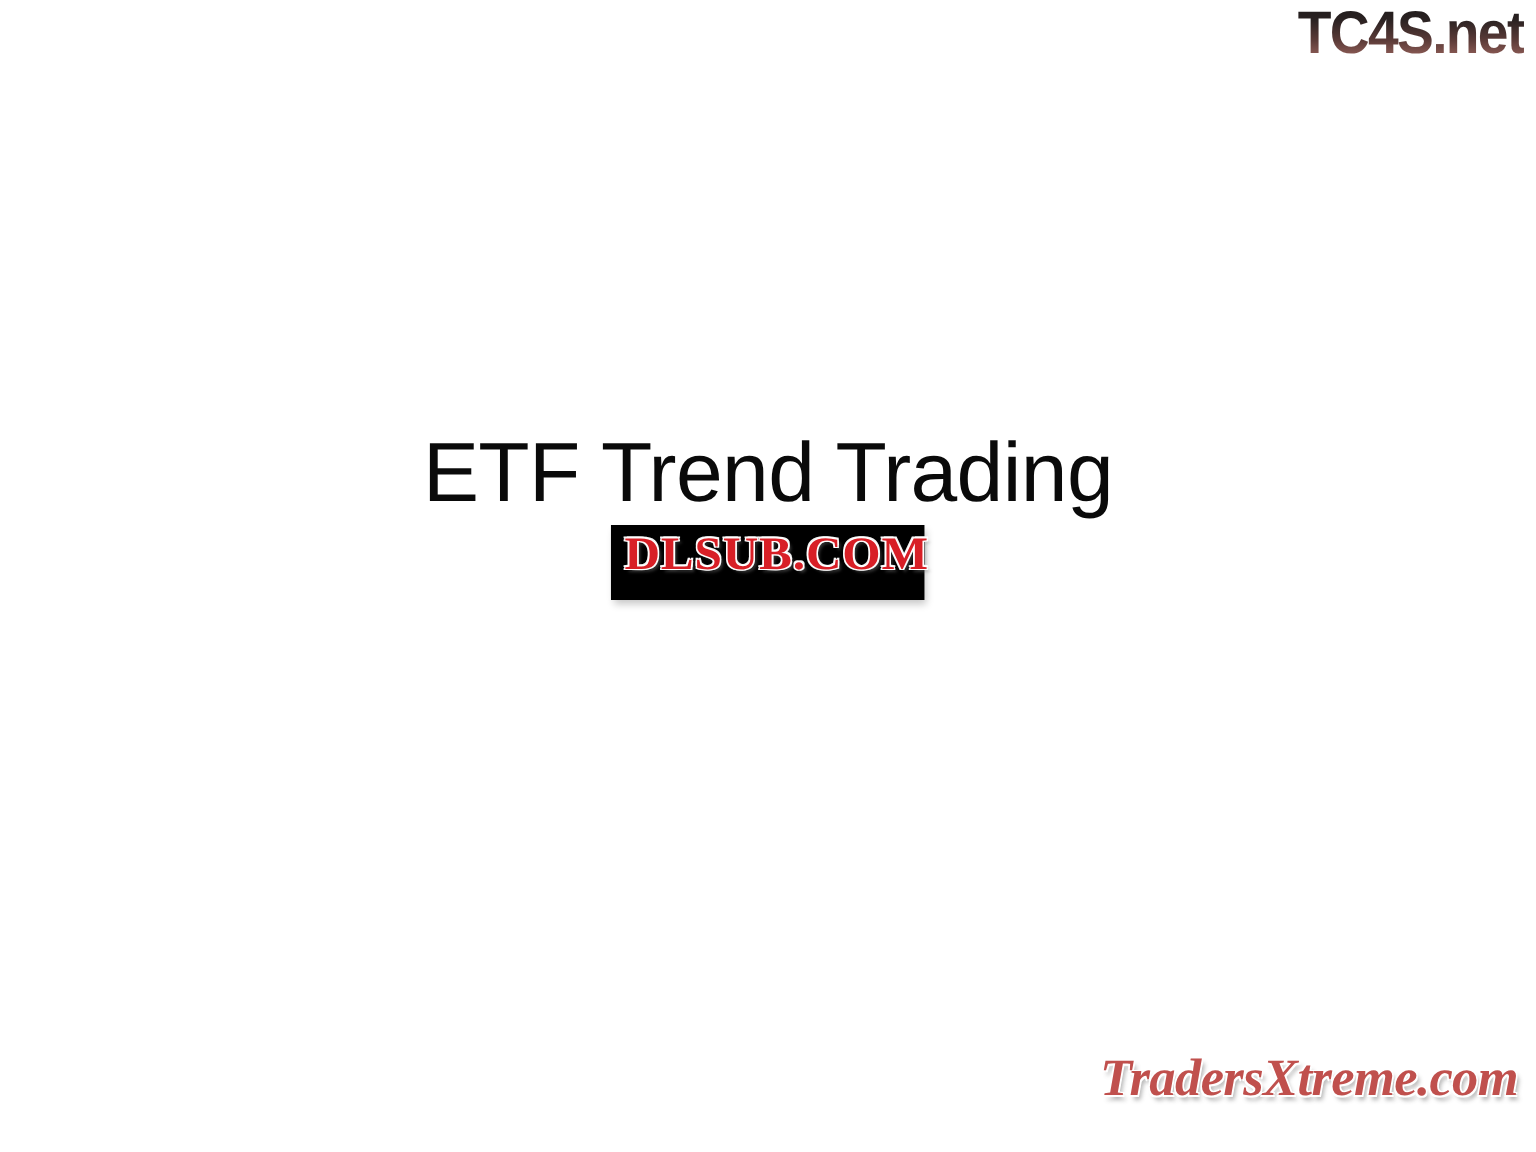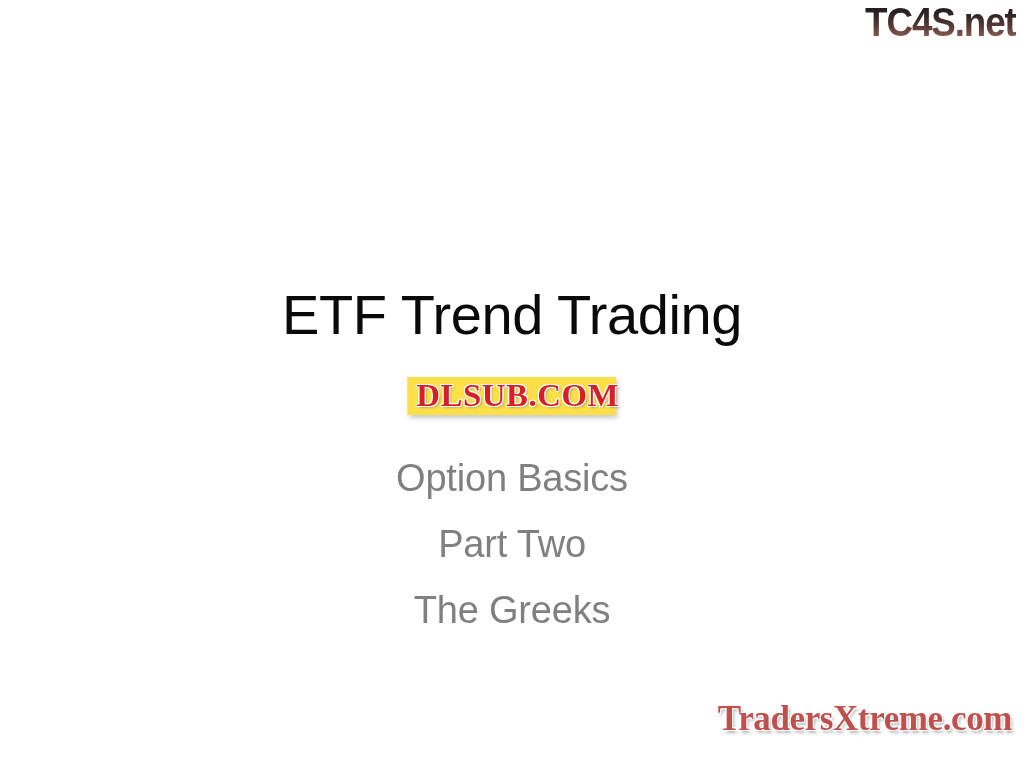--- a/index.html
+++ b/index.html
@@ -65,24 +65,24 @@
     font-size: 56px;
     line-height: 64px;
     color: #0a0a0a;
     letter-spacing: -0.4px;
   }
 
   
   #watermark-dlsub {
     position: absolute;
     left: 50%;
-    top: 377px;
+    top: 350px;
     transform: translateX(-50%);
-    padding: 3px 9px 4px 9px;
-    background: #fde047;
+    padding: 3px 9px 16px 9px;
+    background: #000000;
     box-shadow: 2px 3px 5px rgba(0,0,0,0.22);
     line-height: 1;
     user-select: none;
   }
   #watermark-dlsub .wm-text {
     display: block;
     font-family: "Liberation Serif", serif;
     font-weight: bold;
     font-size: 31px;
     letter-spacing: 0.5px;
@@ -117,20 +117,21 @@
     letter-spacing: -0.2px;
   }
 
   
   #brand-bottom {
     position: absolute;
     right: 12px;
     bottom: 8px;
     line-height: 1;
     user-select: none;
+    font-style: italic;
   }
   #brand-bottom .brand-text {
     display: block;
     font-family: "Liberation Serif", serif;
     font-weight: bold;
     font-size: 35px;
     letter-spacing: -0.4px;
     color: #c0504d;
     -webkit-text-stroke: 1.2px #ffffff;
     paint-order: stroke fill;
@@ -152,23 +153,18 @@
   </div>
 
   <div id="title-block">
     <h1 id="slide-title">ETF Trend Trading</h1>
   </div>
 
   <div id="watermark-dlsub">
     <span class="wm-text">DLSUB.COM</span>
   </div>
 
-  <div id="subtitle-block">
-    <p class="subtitle-line">Option Basics</p>
-    <p class="subtitle-line">Part Two</p>
-    <p class="subtitle-line">The Greeks</p>
-  </div>
 
   <div id="brand-bottom">
     <span class="brand-text">TradersXtreme.com</span>
   </div>
 
 </div>
 
 </body></html>

